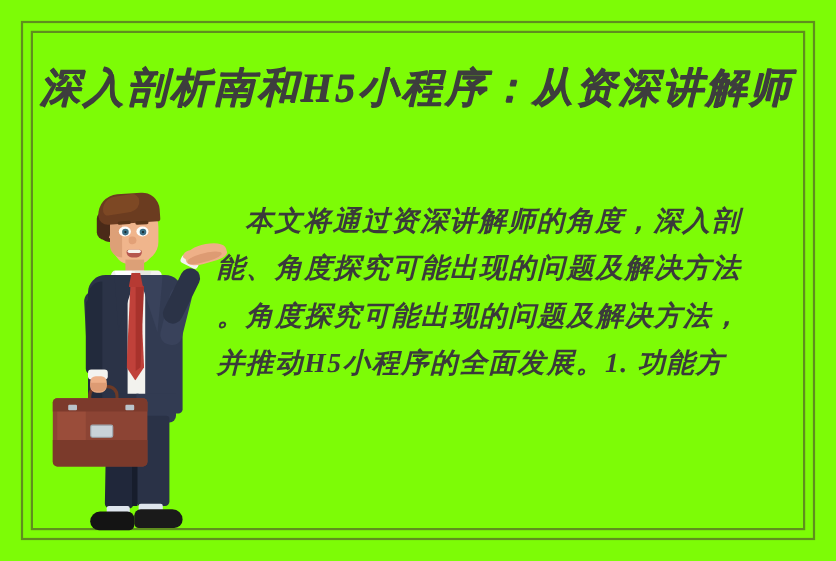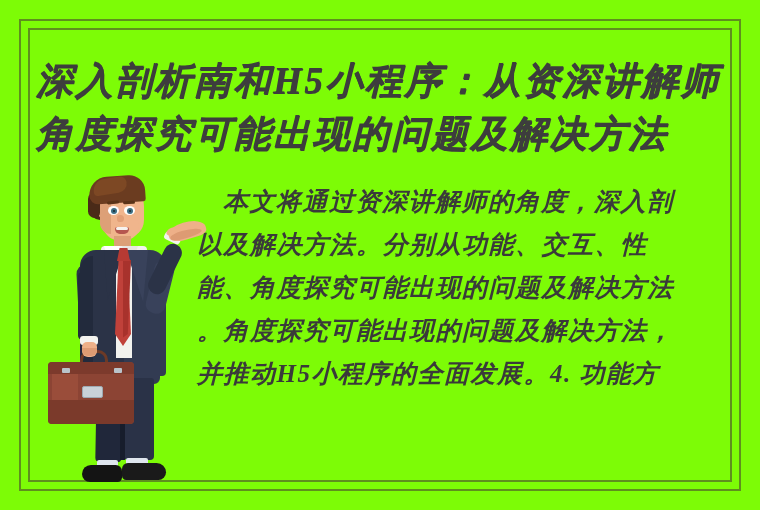--- a/index.html
+++ b/index.html
@@ -346,29 +346,27 @@
 </head>
 <body>
 
 <div id="canvas">
 
   <div class="frame-outer"></div>
   <div class="frame-inner"></div>
 
   <div id="title">
     <span class="tline">深入剖析南和H5小程序：从资深讲解师</span>
-    <span class="tline">角度探究可能出现的问题及解决方法</span>
   </div>
 
   <div id="body-copy">
     <span class="bline first">本文将通过资深讲解师的角度，深入剖</span>
-    <span class="bline">以及解决方法。分别从功能、交互、性</span>
     <span class="bline">能、角度探究可能出现的问题及解决方法</span>
     <span class="bline">。角度探究可能出现的问题及解决方法，</span>
-    <span class="bline">并推动H5小程序的全面发展。4. 功能方</span>
+    <span class="bline">并推动H5小程序的全面发展。1. 功能方</span>
   </div>
 
   <div id="person">
 
     <div class="pp arm-l-upper"></div>
     <div class="pp arm-l-shade"></div>
 
     <div class="pp hair-back"></div>
 
     <div class="pp ear"></div>

